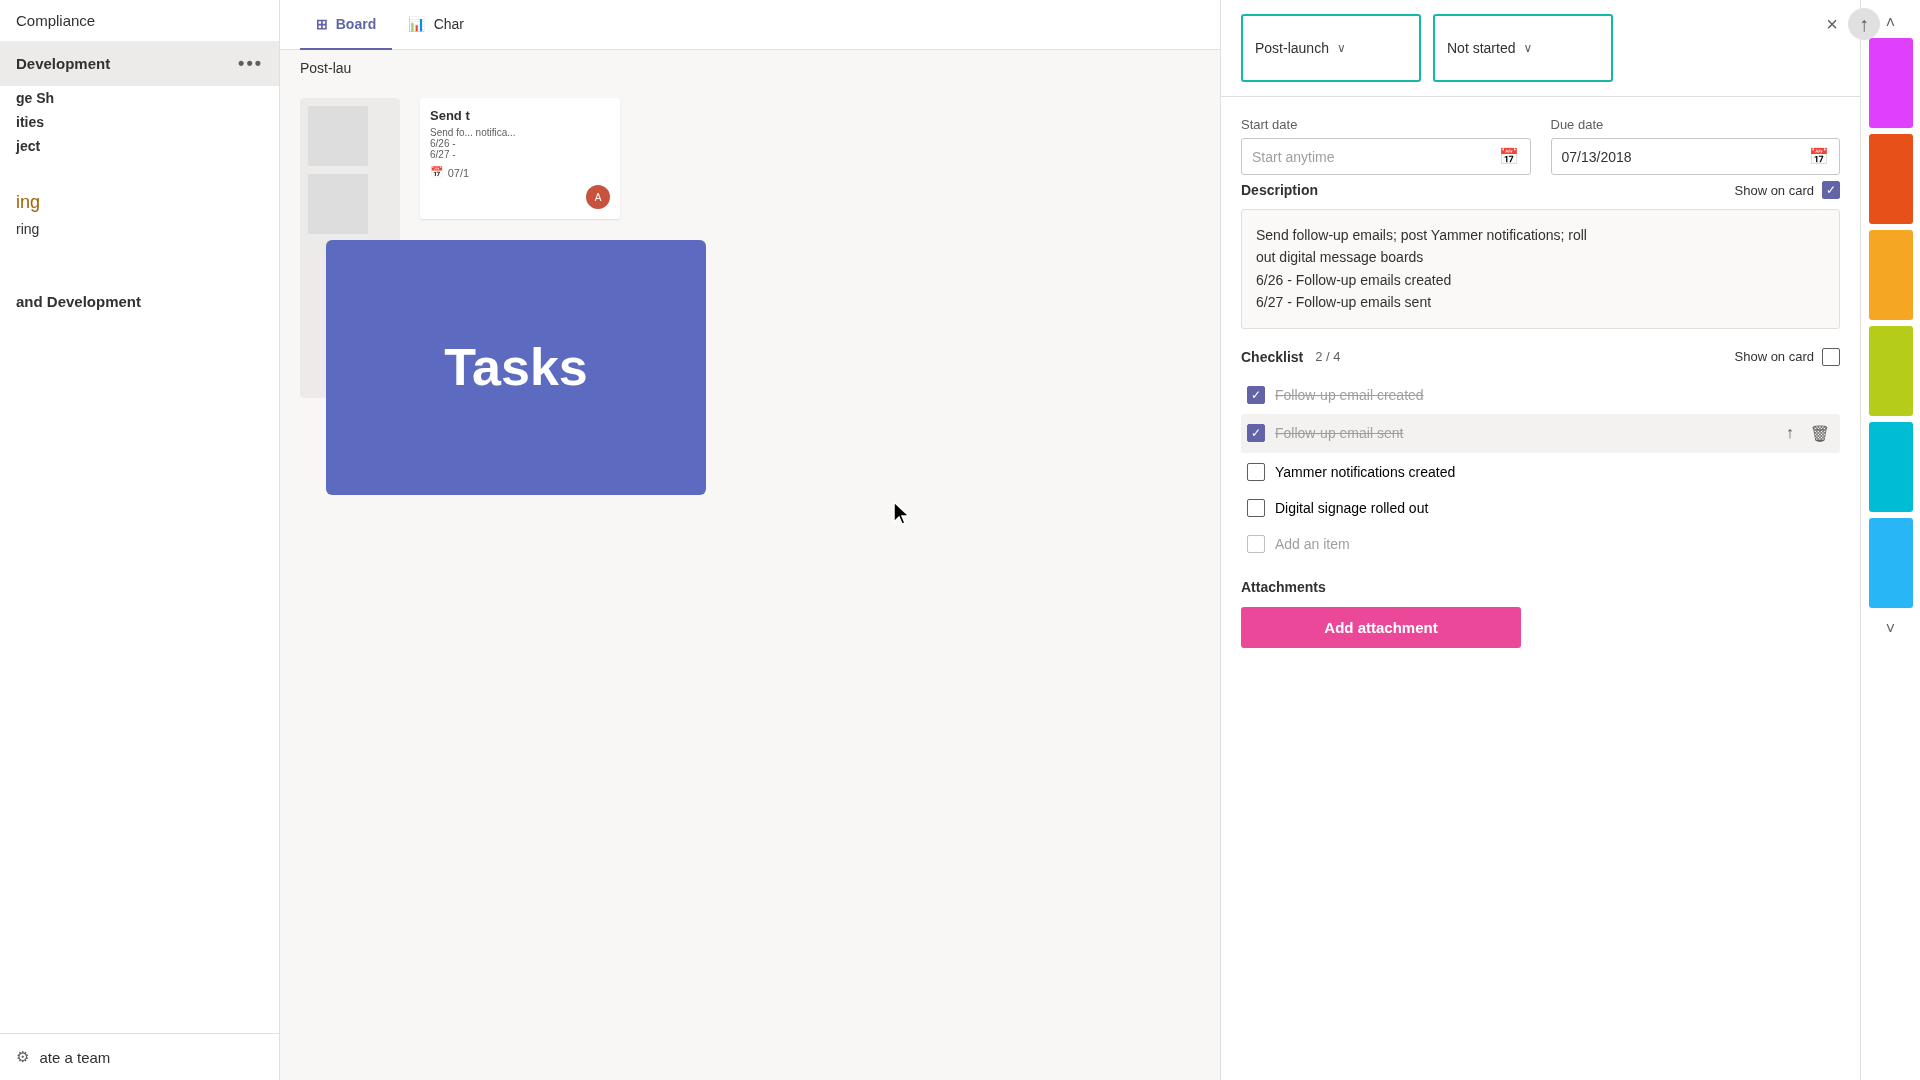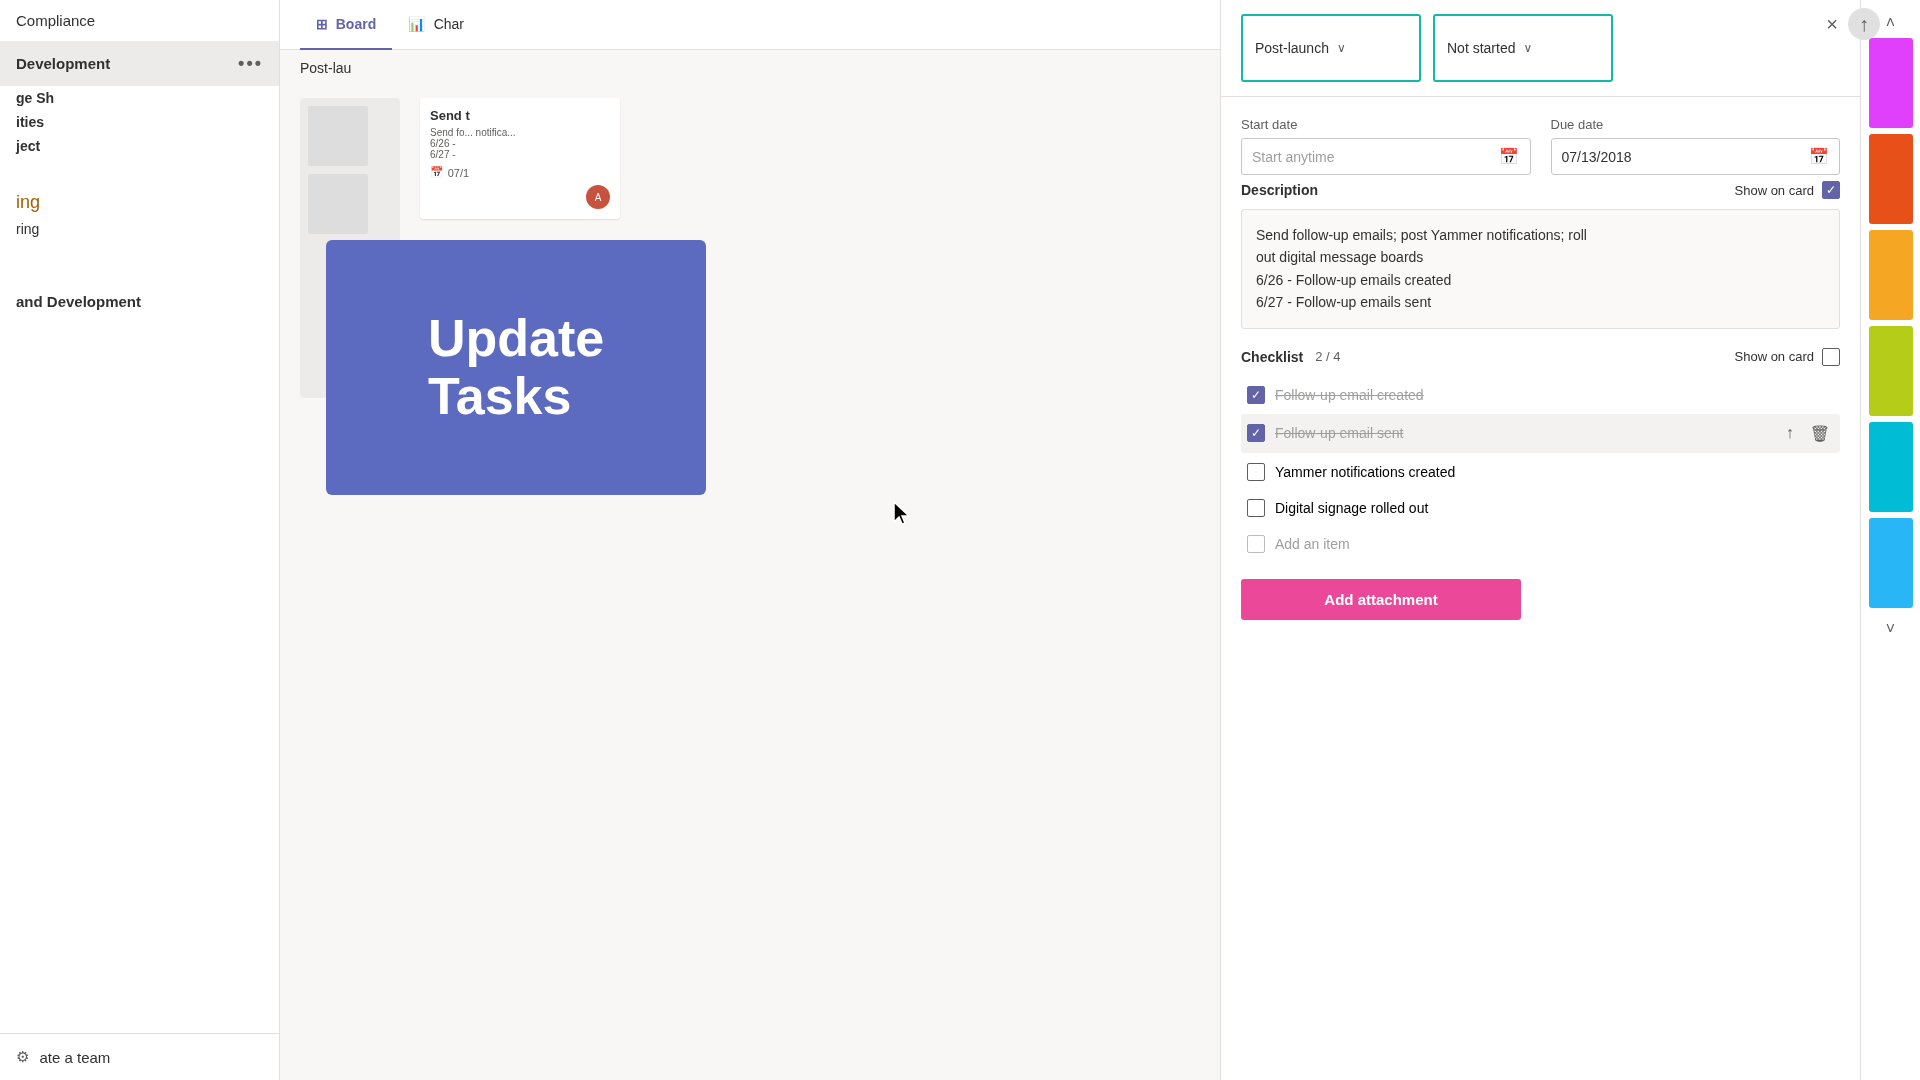--- a/index.html
+++ b/index.html
@@ -447,21 +447,20 @@
           <div style="display:flex; align-items:center; justify-content:flex-end;">
             <div class="task-card-avatar">A</div>
           </div>
         </div>
       </div>
     </div>
   </div>
 
   <div class="update-overlay">
     <div class="update-text">
-      <div>Update</div>
       <div>Tasks</div>
     </div>
   </div>
 
   <div class="cursor">
     <svg width="20" height="28" viewBox="0 0 20 28" fill="none" xmlns="http://www.w3.org/2000/svg">
       <path d="M2 2L2 22L7 17L10 24L13 23L10 16L17 16L2 2Z" fill="black" stroke="white" stroke-width="1.5"></path>
     </svg>
   </div>
 </div>
@@ -552,20 +551,21 @@
         <span class="checklist-item-text">Digital signage rolled out</span>
       </div>
 
       <div class="add-item-row">
         <div class="checkbox-unchecked" style="opacity:0.4;"></div>
         <span style="cursor:text;">Add an item</span>
       </div>
     </div>
 
     <div class="attachments-section">
+      <div class="attachments-title">Attachments</div>
       <button class="add-attachment-btn">Add attachment</button>
     </div>
   </div>
 </div>
 
 <div class="color-sidebar">
   <div class="scroll-chevron">˄</div>
   <div class="color-swatch" style="background:#e040fb;"></div>
   <div class="color-swatch" style="background:#e8501a;"></div>
   <div class="color-swatch" style="background:#f5a623;"></div>

